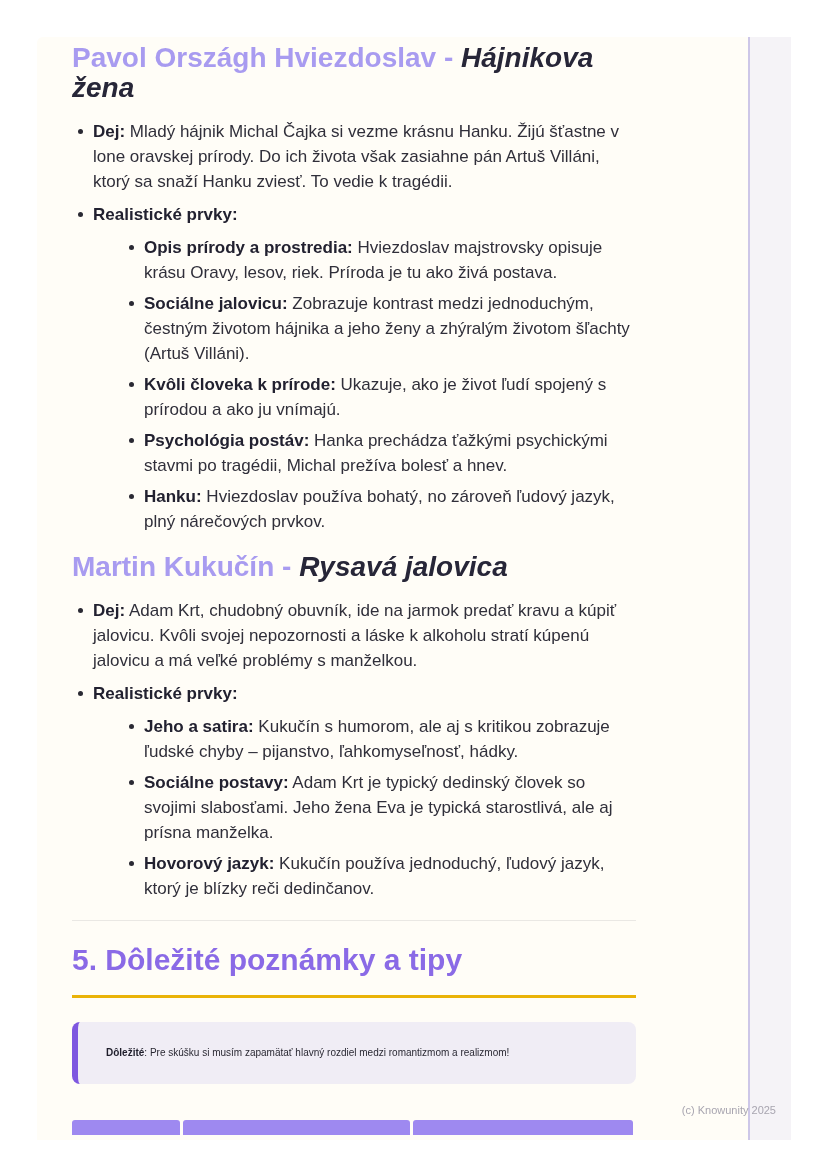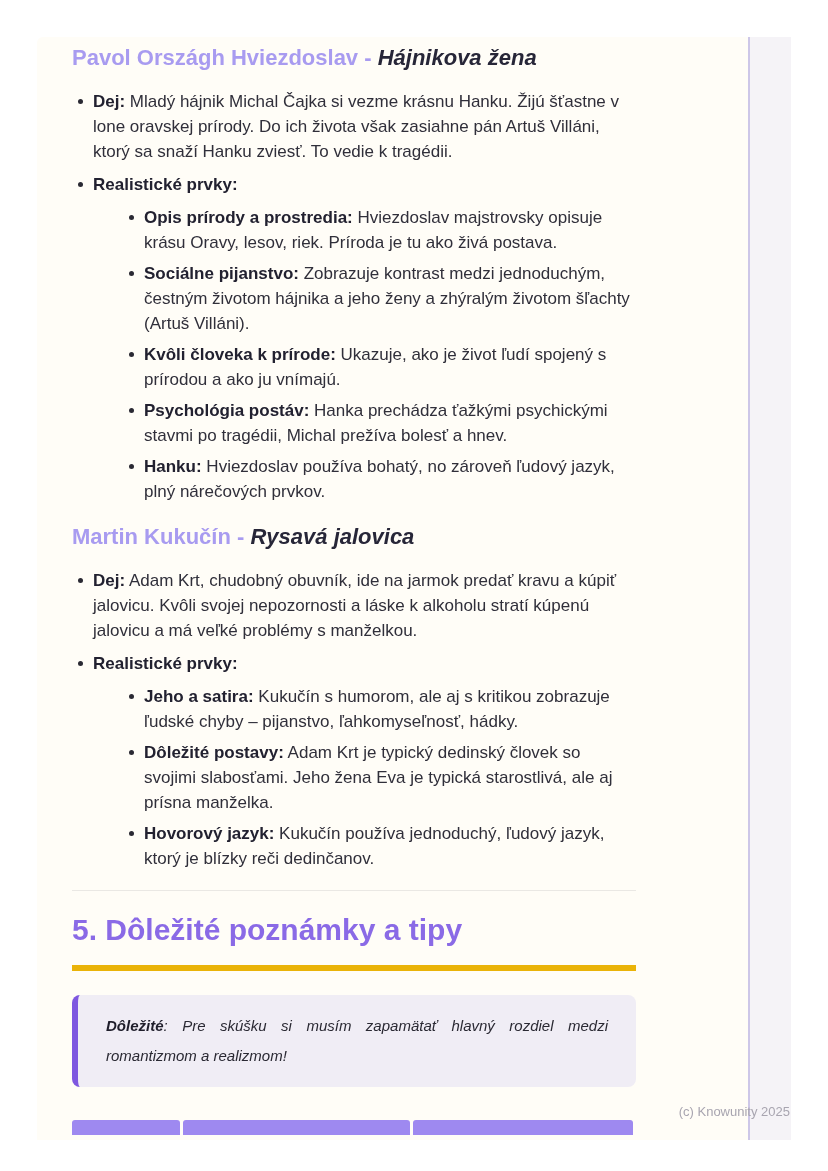--- a/index.html
+++ b/index.html
@@ -30,21 +30,21 @@
     width: 41px; height: 1103px;
     background: #f5f3f7;
   }
   .content {
     position: absolute;
     left: 72px; top: 37px;
     width: 564px;
   }
   h2.section-heading {
     margin-top: 6px;
-    font-size: 22px;
+    font-size: 28px;
     line-height: 30px;
     font-weight: 700;
   }
   h2.section-heading .author { color: #a89bf0; }
   h2.section-heading .work { color: #272638; font-style: italic; }
   h2.second { margin-top: 18px; }
   ul.bullets {
     list-style: none;
     margin-top: 16px;
     font-size: 17px;
@@ -81,42 +81,41 @@
     background: #eae8e4;
     margin-top: 19px;
   }
   h1.notes-heading {
     margin-top: 20px;
     font-size: 30px;
     line-height: 38px;
     font-weight: 700;
     color: #8a6ae6;
     padding-bottom: 16px;
-    border-bottom: 6px solid #eab308;
+    border-bottom: 3px solid #eab308;
   }
   .callout {
     margin-top: 24px;
     background: #f0edf5;
     border-left: 6px solid #7e57e0;
     border-radius: 8px;
     padding: 16px 28px;
   }
   .callout p {
-    font-size: 15px;
+    font-size: 10px;
     line-height: 30px;
     text-align: justify;
     color: #2a2933;
-    font-style: italic;
   }
   .callout .lead { color: #1f1e2b; }
   .watermark {
     position: absolute;
     top: 1104px;
-    right: 38px;
-    font-size: 13px;
+    right: 52px;
+    font-size: 11px;
     color: #a8a5b0;
     z-index: 3;
   }
   .table-stub {
     position: absolute;
     left: 72px; top: 1120px;
     width: 561px; height: 15px;
     display: flex;
     gap: 3px;
     z-index: 2;
@@ -151,21 +150,21 @@
     <li>
       <span class="dot"></span>
       <span class="lead">Realistické prvky:</span><span></span>
       <ul class="sub">
         <li>
           <span class="dot"></span>
           <span class="lead">Opis prírody a prostredia:</span><span> Hviezdoslav majstrovsky opisuje krásu Oravy, lesov, riek. Príroda je tu ako živá postava.</span>
         </li>
         <li>
           <span class="dot"></span>
-          <span class="lead">Sociálne pijanstvo:</span><span> Zobrazuje kontrast medzi jednoduchým, čestným životom hájnika a jeho ženy a zhýralým životom šľachty (Artuš Villáni).</span>
+          <span class="lead">Sociálne jalovicu:</span><span> Zobrazuje kontrast medzi jednoduchým, čestným životom hájnika a jeho ženy a zhýralým životom šľachty (Artuš Villáni).</span>
         </li>
         <li>
           <span class="dot"></span>
           <span class="lead">Kvôli človeka k prírode:</span><span> Ukazuje, ako je život ľudí spojený s prírodou a ako ju vnímajú.</span>
         </li>
         <li>
           <span class="dot"></span>
           <span class="lead">Psychológia postáv:</span><span> Hanka prechádza ťažkými psychickými stavmi po tragédii, Michal prežíva bolesť a hnev.</span>
         </li>
         <li>
@@ -188,21 +187,21 @@
     <li>
       <span class="dot"></span>
       <span class="lead">Realistické prvky:</span><span></span>
       <ul class="sub">
         <li>
           <span class="dot"></span>
           <span class="lead">Jeho a satira:</span><span> Kukučín s humorom, ale aj s kritikou zobrazuje ľudské chyby – pijanstvo, ľahkomyseľnosť, hádky.</span>
         </li>
         <li>
           <span class="dot"></span>
-          <span class="lead">Dôležité postavy:</span><span> Adam Krt je typický dedinský človek so svojimi slabosťami. Jeho žena Eva je typická starostlivá, ale aj prísna manželka.</span>
+          <span class="lead">Sociálne postavy:</span><span> Adam Krt je typický dedinský človek so svojimi slabosťami. Jeho žena Eva je typická starostlivá, ale aj prísna manželka.</span>
         </li>
         <li>
           <span class="dot"></span>
           <span class="lead">Hovorový jazyk:</span><span> Kukučín používa jednoduchý, ľudový jazyk, ktorý je blízky reči dedinčanov.</span>
         </li>
       </ul>
     </li>
   </ul>
 
   <hr class="divider">

